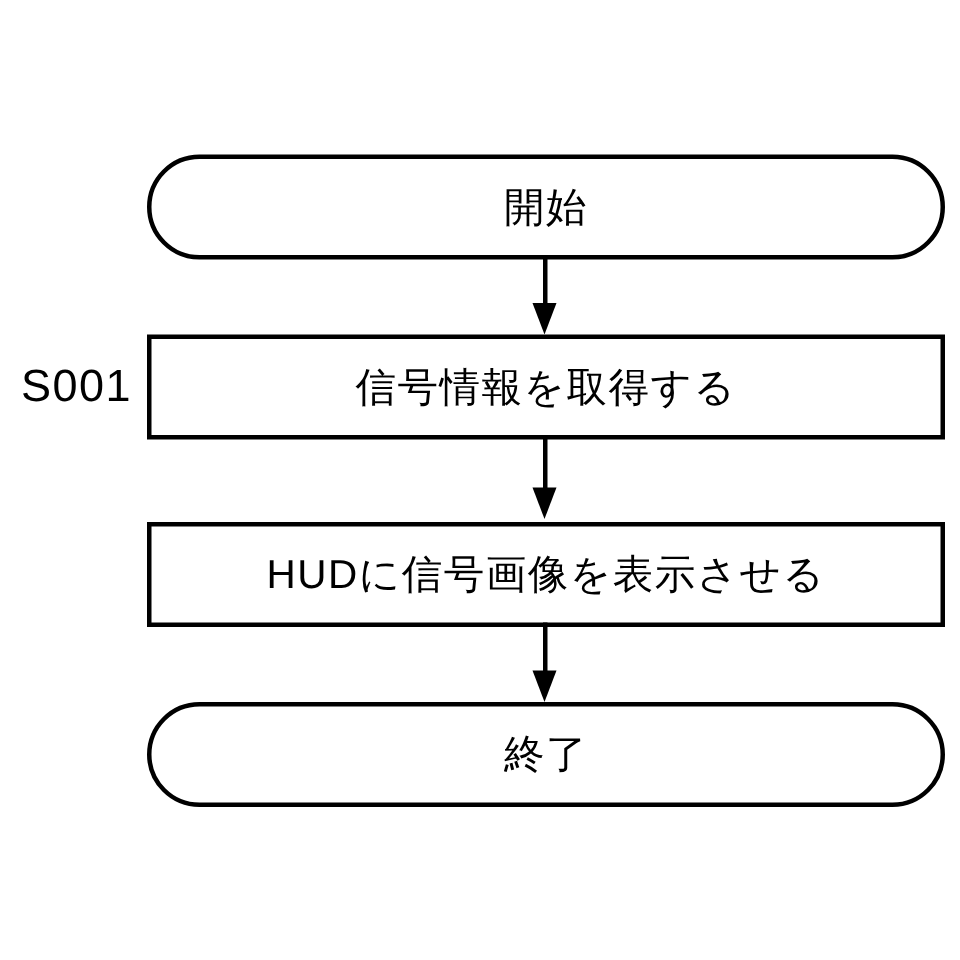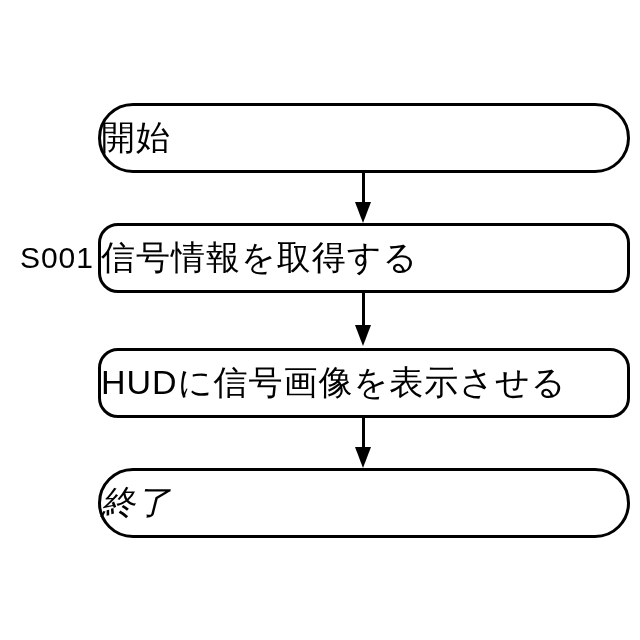--- a/index.html
+++ b/index.html
@@ -16,48 +16,48 @@
     background: var(--bg, #ffffff);
     overflow: hidden;
   }
   .node {
     position: absolute;
     box-sizing: border-box;
     border: 3px solid var(--stroke, #000000);
     background: var(--fill, #ffffff);
     display: flex;
     align-items: center;
-    font-size: 34px;
+    justify-content: center;
+    font-size: 27px;
     color: var(--stroke, #000000);
     letter-spacing: 1px;
   }
   .terminal {
     left: 98px;
     width: 532px;
     height: 70px;
     border-radius: 35px;
   }
   .terminal-start { top: 103px; }
-  .terminal-end   { top: 468px; font-style: italic; }
+  .terminal-end   { top: 468px; }
   .process {
     left: 98px;
     width: 532px;
     height: 70px;
-    border-radius: 20px;
   }
   .process-1 { top: 223px; }
   .process-2 { top: 348px; }
   .step-id {
     position: absolute;
     left: 8px;
     width: 86px;
     height: 70px;
     display: flex;
     align-items: center;
-    justify-content: flex-end;
+    justify-content: center;
     font-size: 30px;
     color: var(--stroke, #000000);
     letter-spacing: 1px;
   }
   .step-id-1 { top: 223px; }
   .step-id-2 { top: 346px; }
   .arrow {
     position: absolute;
     width: 17px;
     left: 355px;

